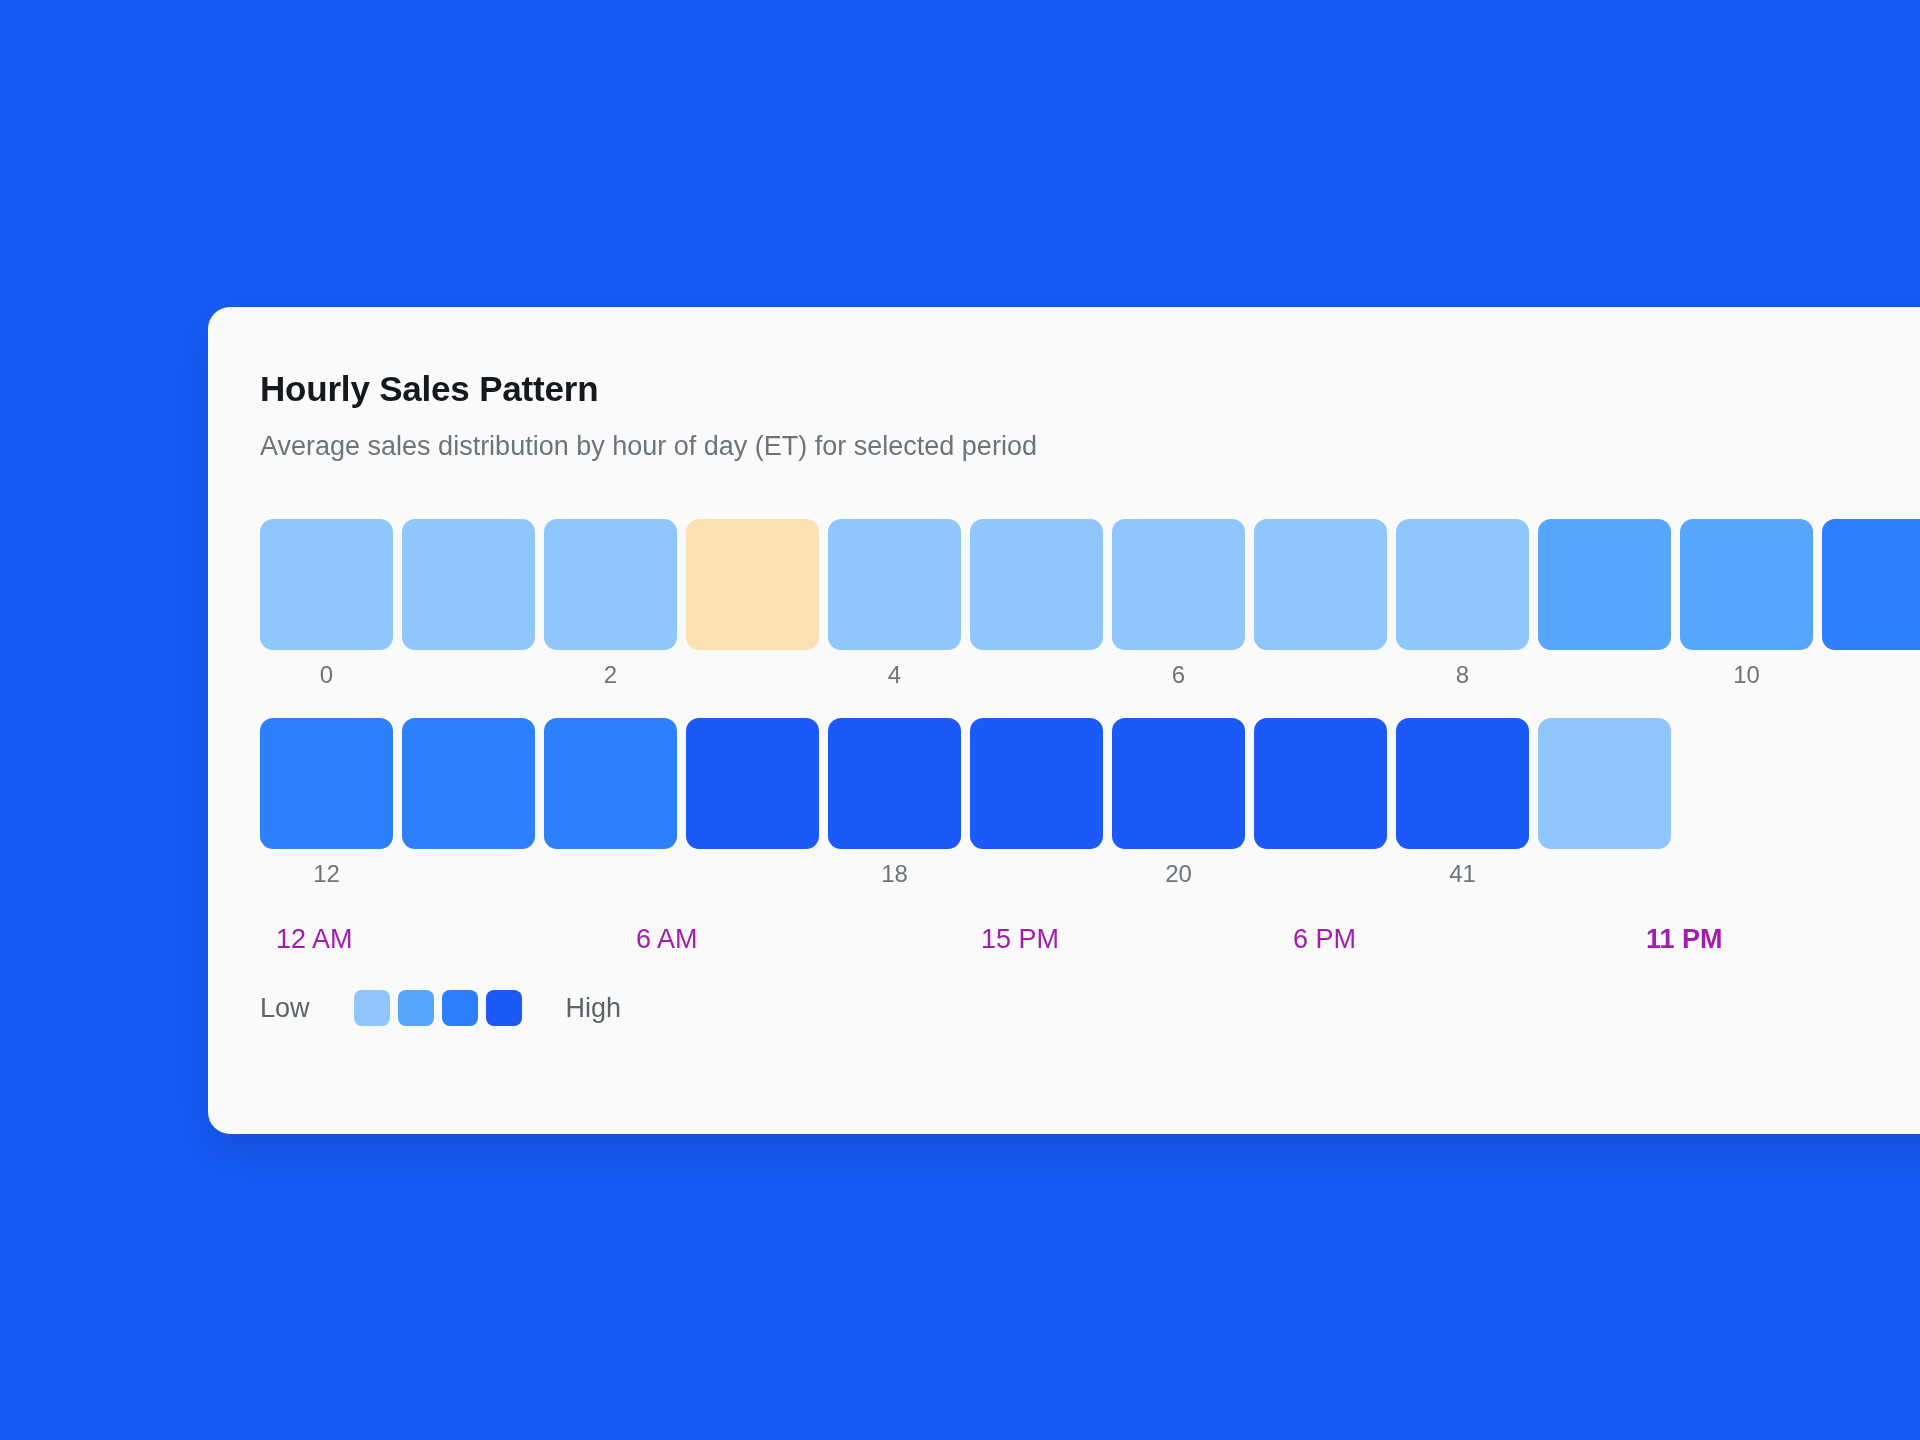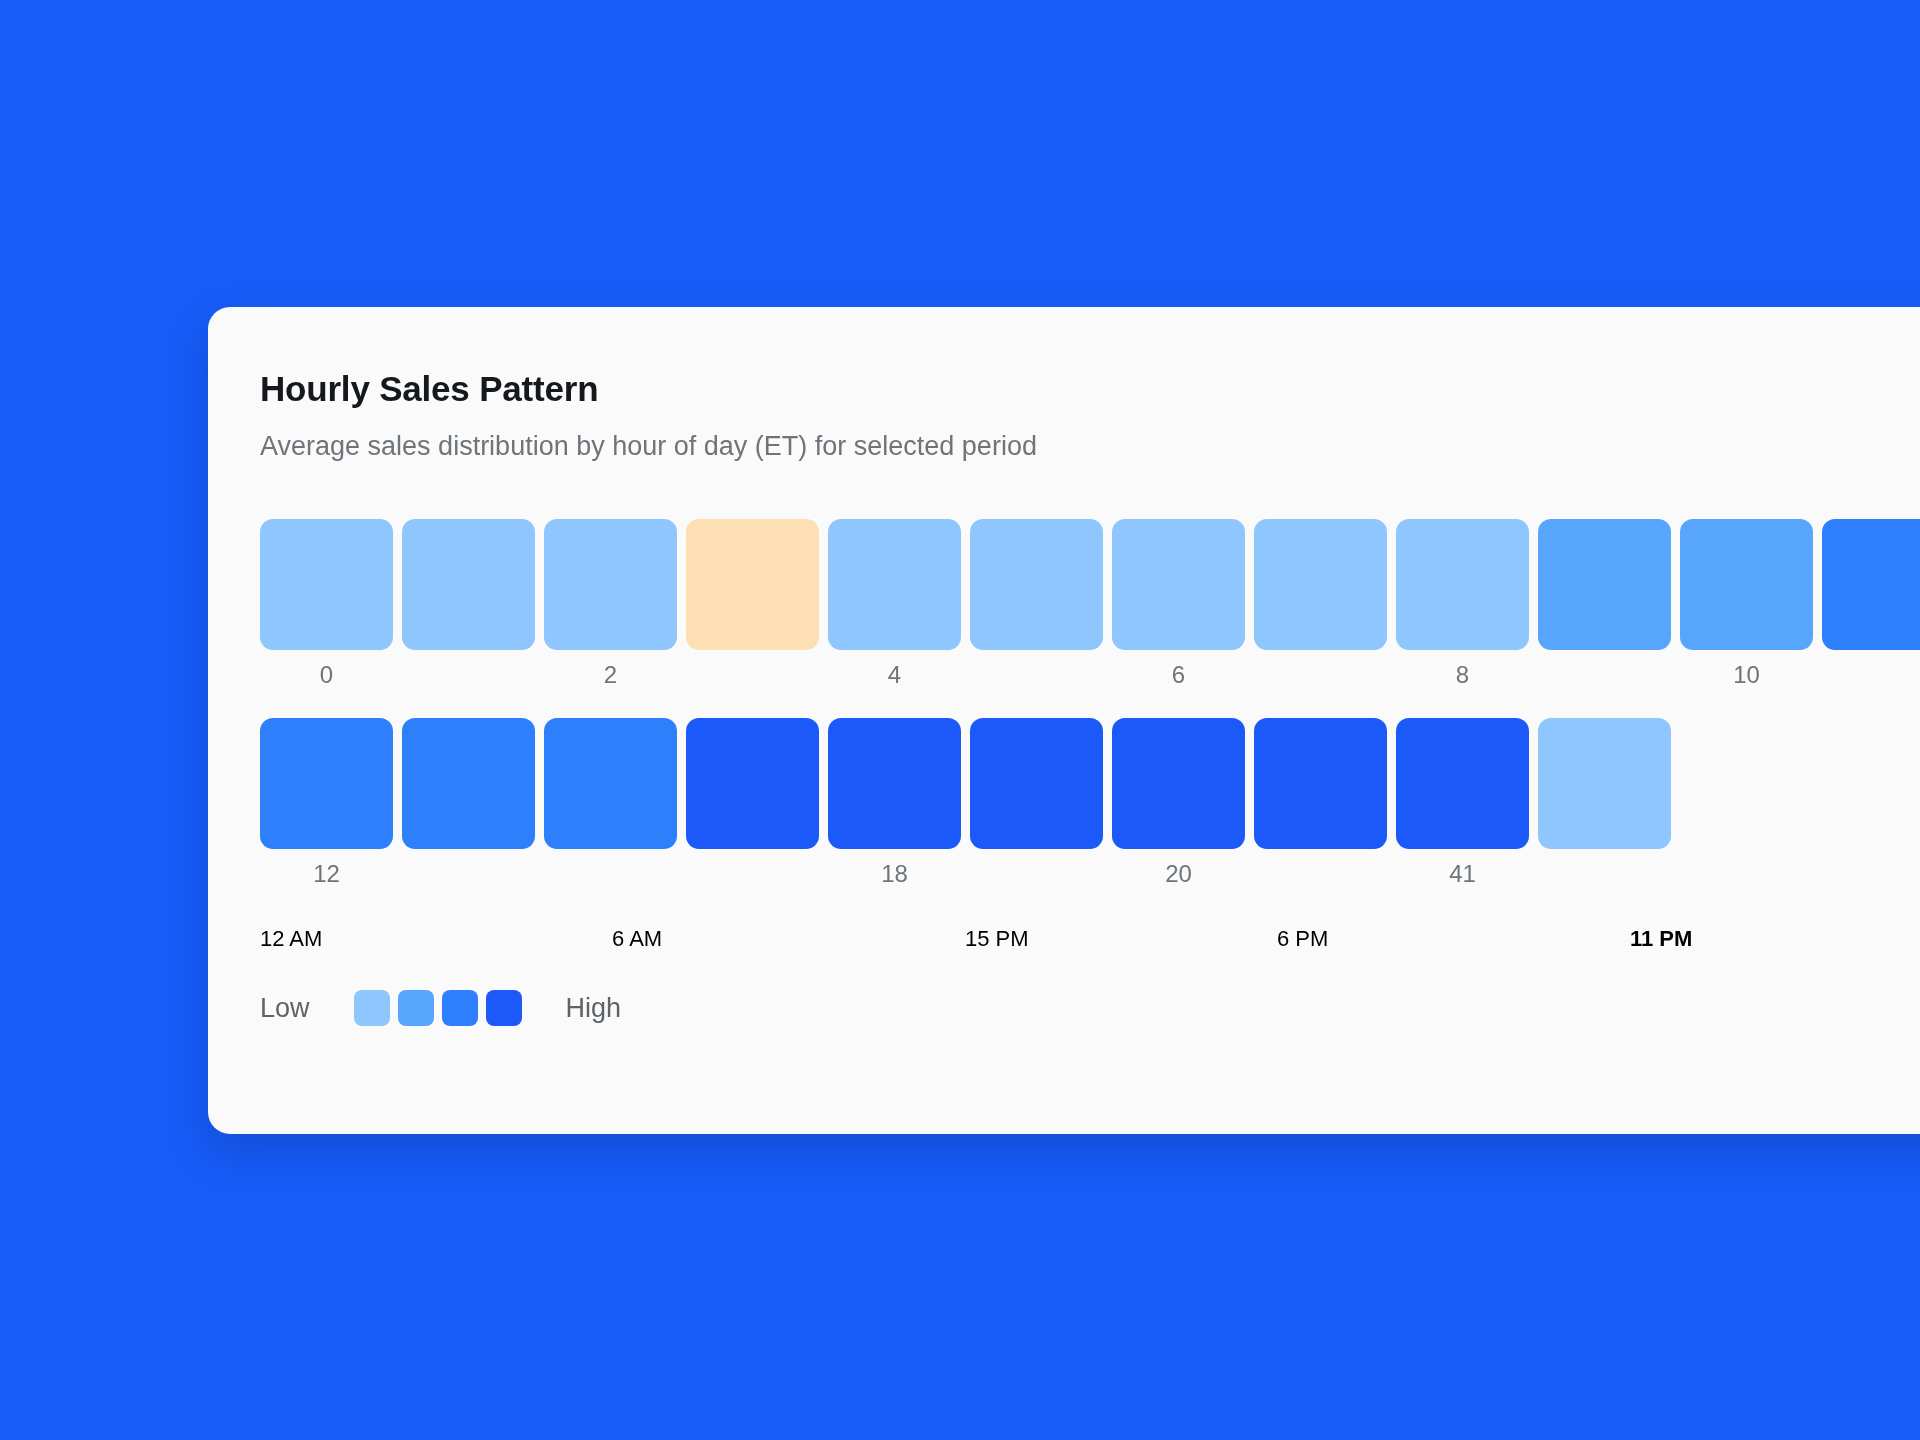--- a/index.html
+++ b/index.html
@@ -92,24 +92,25 @@
   #time-axis {
     position: relative;
     margin-top: 18px;
     height: 46px;
     width: 1704px;
   }
 
   .time-tick {
     position: absolute;
     top: 0;
-    font-size: 22px;
-    color: #000000;
+    font-size: 27px;
+    color: #a21caf;
     white-space: nowrap;
     line-height: 46px;
+    margin-left: 16px;
   }
 
   
   #legend {
     margin-top: 23px;
     display: flex;
     align-items: center;
     height: 46px;
   }
 
@@ -230,21 +231,21 @@
           <div class="heat-label">41</div>
         </div>
         <div class="heat-col">
           <div class="heat-cell" style="background: rgb(143, 198, 253);"></div>
           <div class="heat-label blank">&nbsp;</div>
         </div>
       </div>
 
     <div id="time-axis">
         <span class="time-tick" style="left: 0px;">12 AM</span>
-        <span class="time-tick" style="left: 352px;">6 AM</span>
+        <span class="time-tick" style="left: 360px;">6 AM</span>
         <span class="time-tick" style="left: 705px;">15 PM</span>
         <span class="time-tick" style="left: 1017px;">6 PM</span>
         <span class="time-tick" style="left: 1370px; font-weight: bold;">11 PM</span>
       </div>
 
     <div id="legend">
       <span class="legend-text">Low</span>
       <span id="legend-swatches">
           <span class="legend-swatch" style="background: rgb(143, 198, 253);"></span>
           <span class="legend-swatch" style="background: rgb(87, 165, 252);"></span>

